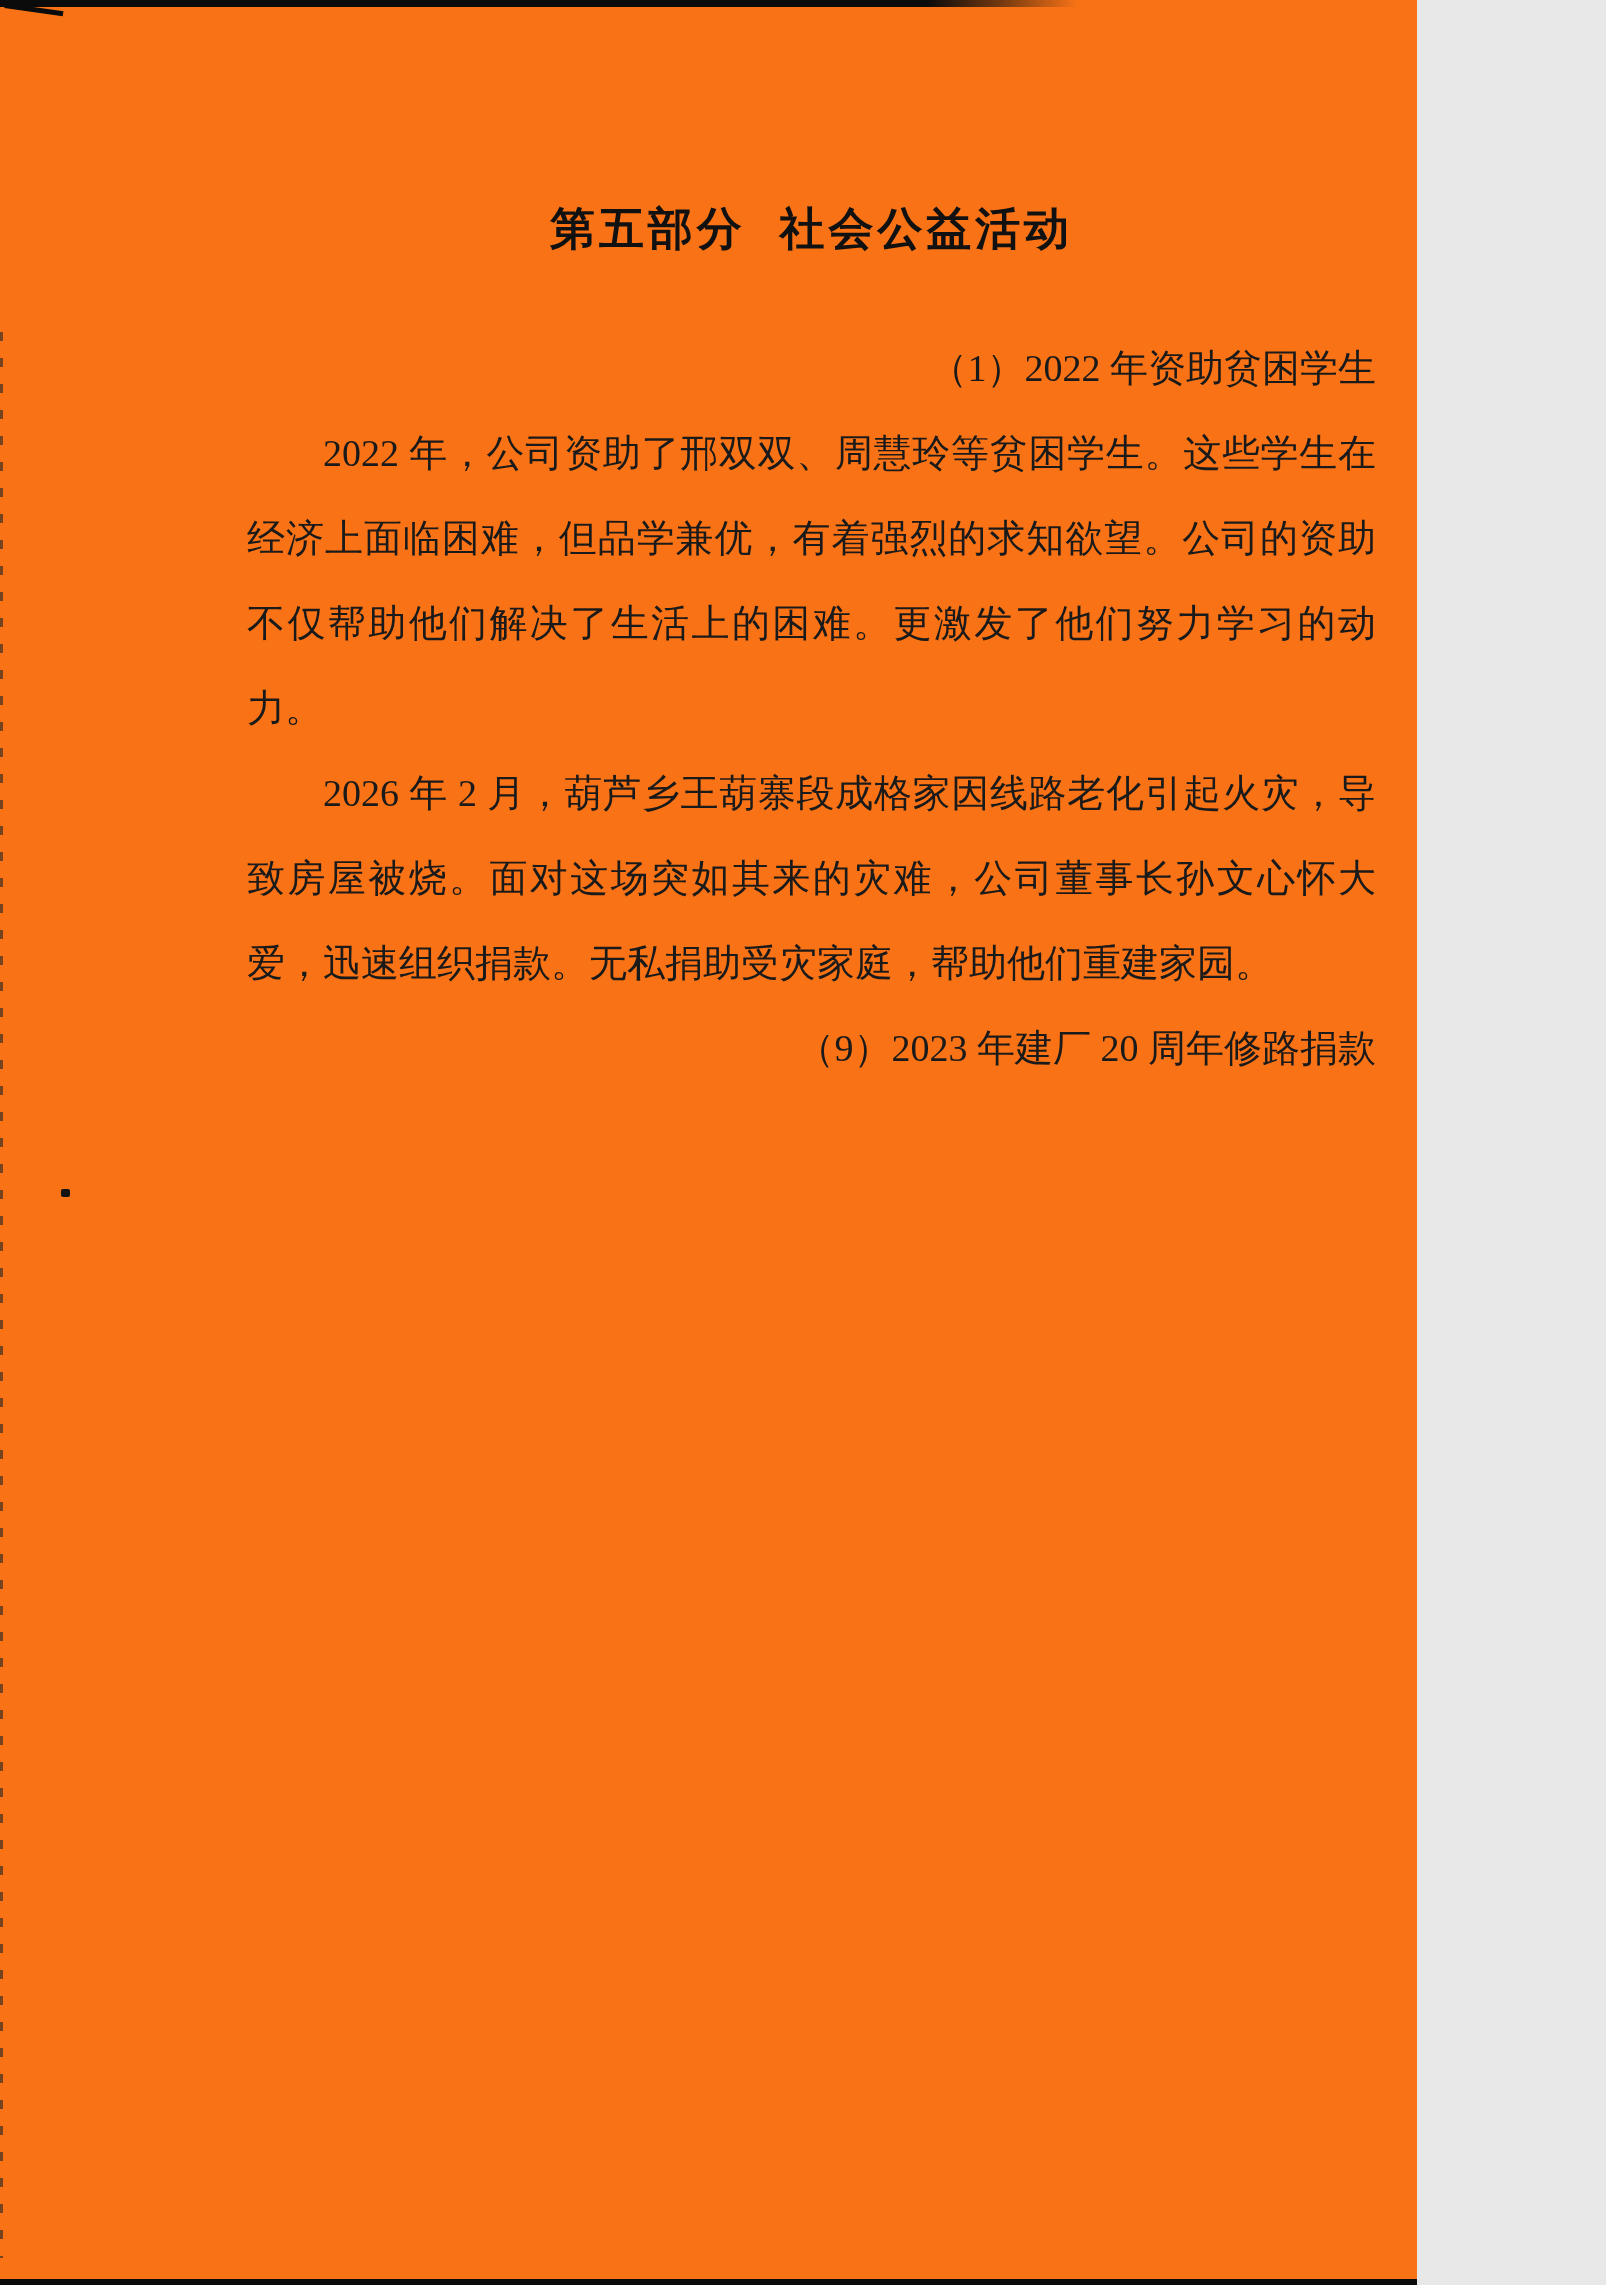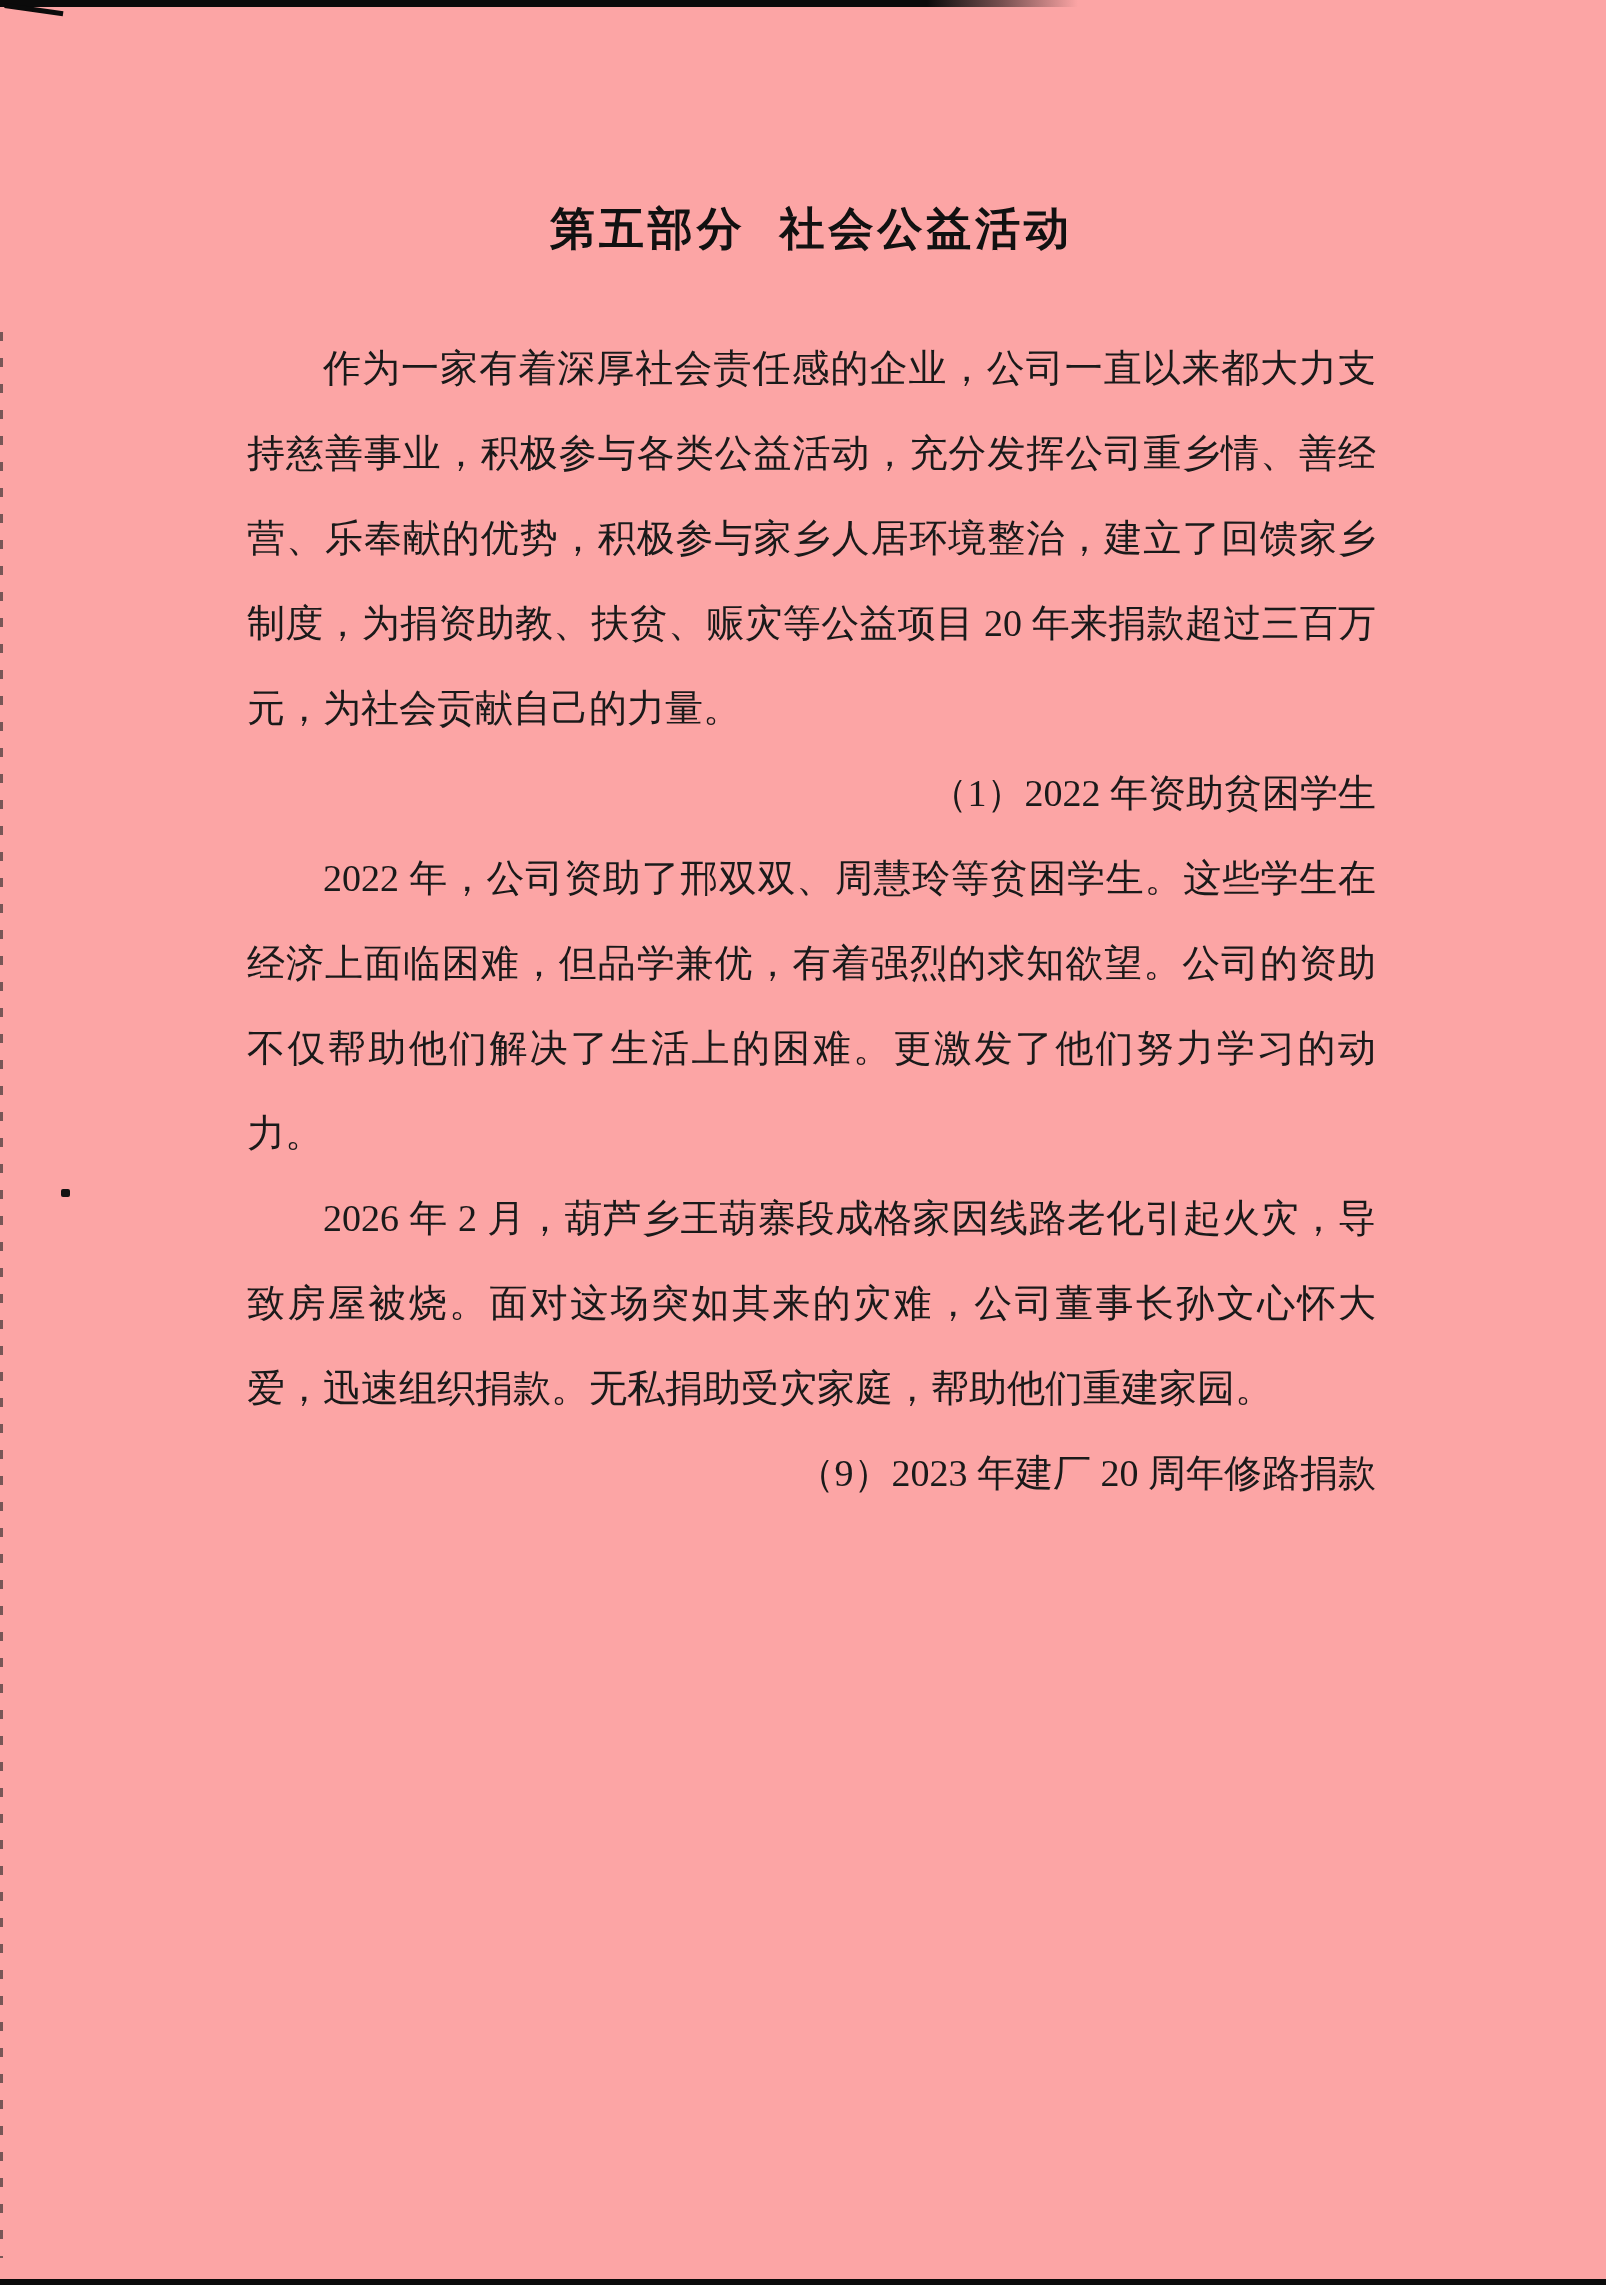--- a/index.html
+++ b/index.html
@@ -2,24 +2,25 @@
 <html><head>
 <meta charset="utf-8">
 <style>
   html, body {
     margin: 0;
     padding: 0;
     background: #e8e8e8;
   }
   .page {
     position: relative;
-    width: 1606px;
+    width: 1376px;
     height: 2286px;
-    background: #fca5a5;
+    background: #f97316;
     overflow: hidden;
+    padding-left: 41px;
   }
   
   .artifact-top-line {
     position: absolute;
     left: 0; top: 0;
     width: 1078px; height: 6.8px;
     background: linear-gradient(90deg,
       #0b0b0b 0%, #0b0b0b 86%,
       rgba(11,11,11,0.55) 93%,
       rgba(11,11,11,0) 100%);
@@ -93,21 +94,20 @@
 <div class="page">
 
   <div class="artifact-top-line"></div>
   <div class="artifact-top-tick"></div>
   <div class="artifact-left-edge"></div>
   <div class="artifact-dot"></div>
 
   <h1 class="doc-title">第五部分 社会公益活动</h1>
 
   <div class="doc-body">
-    <p class="para">作为一家有着深厚社会责任感的企业，公司一直以来都大力支持慈善事业，积极参与各类公益活动，充分发挥公司重乡情、善经营、乐奉献的优势，积极参与家乡人居环境整治，建立了回馈家乡制度，为捐资助教、扶贫、赈灾等公益项目 20 年来捐款超过三百万元，为社会贡献自己的力量。</p>
 
     <p class="sec-heading">（1）2022 年资助贫困学生</p>
     <p class="para">2022 年，公司资助了邢双双、周慧玲等贫困学生。这些学生在经济上面临困难，但品学兼优，有着强烈的求知欲望。公司的资助不仅帮助他们解决了生活上的困难。更激发了他们努力学习的动力。</p>
 
     <p class="para">2026 年 2 月，葫芦乡王葫寨段成格家因线路老化引起火灾，导致房屋被烧。面对这场突如其来的灾难，公司董事长孙文心怀大爱，迅速组织捐款。无私捐助受灾家庭，帮助他们重建家园。</p>
 
     <p class="sec-heading">（9）2023 年建厂 20 周年修路捐款</p>
   </div>
 
   <div class="artifact-bottom-line"></div>

